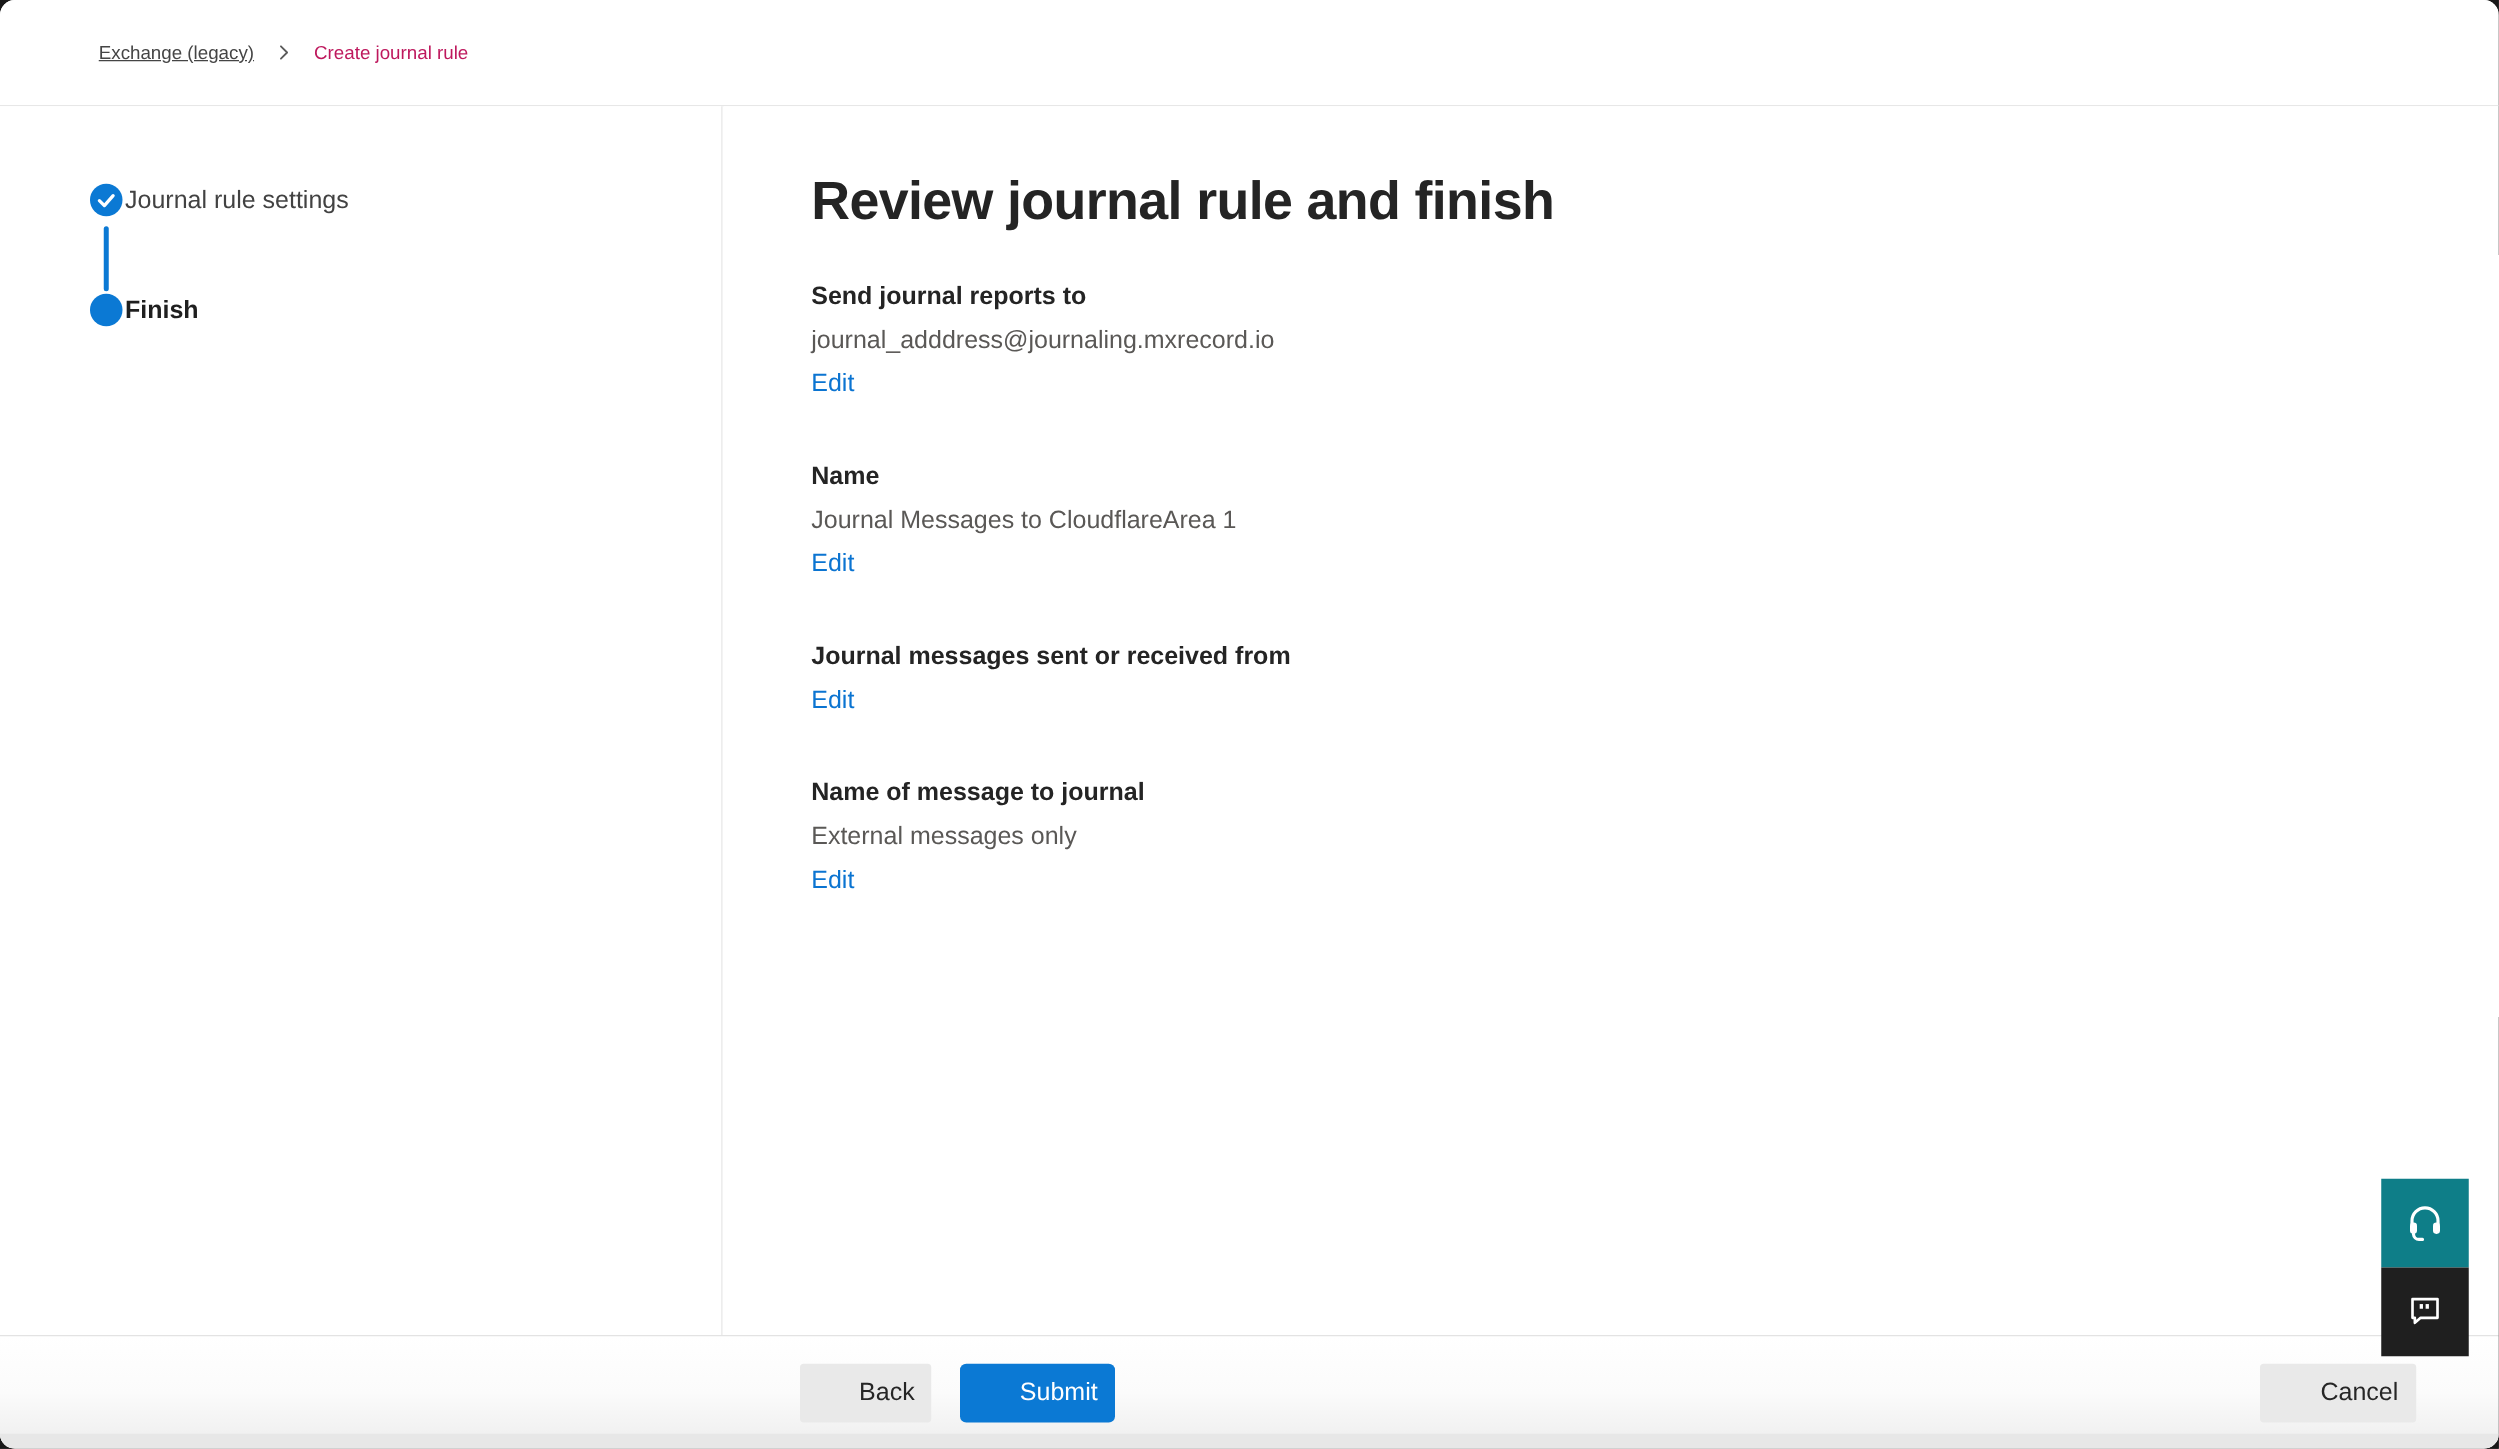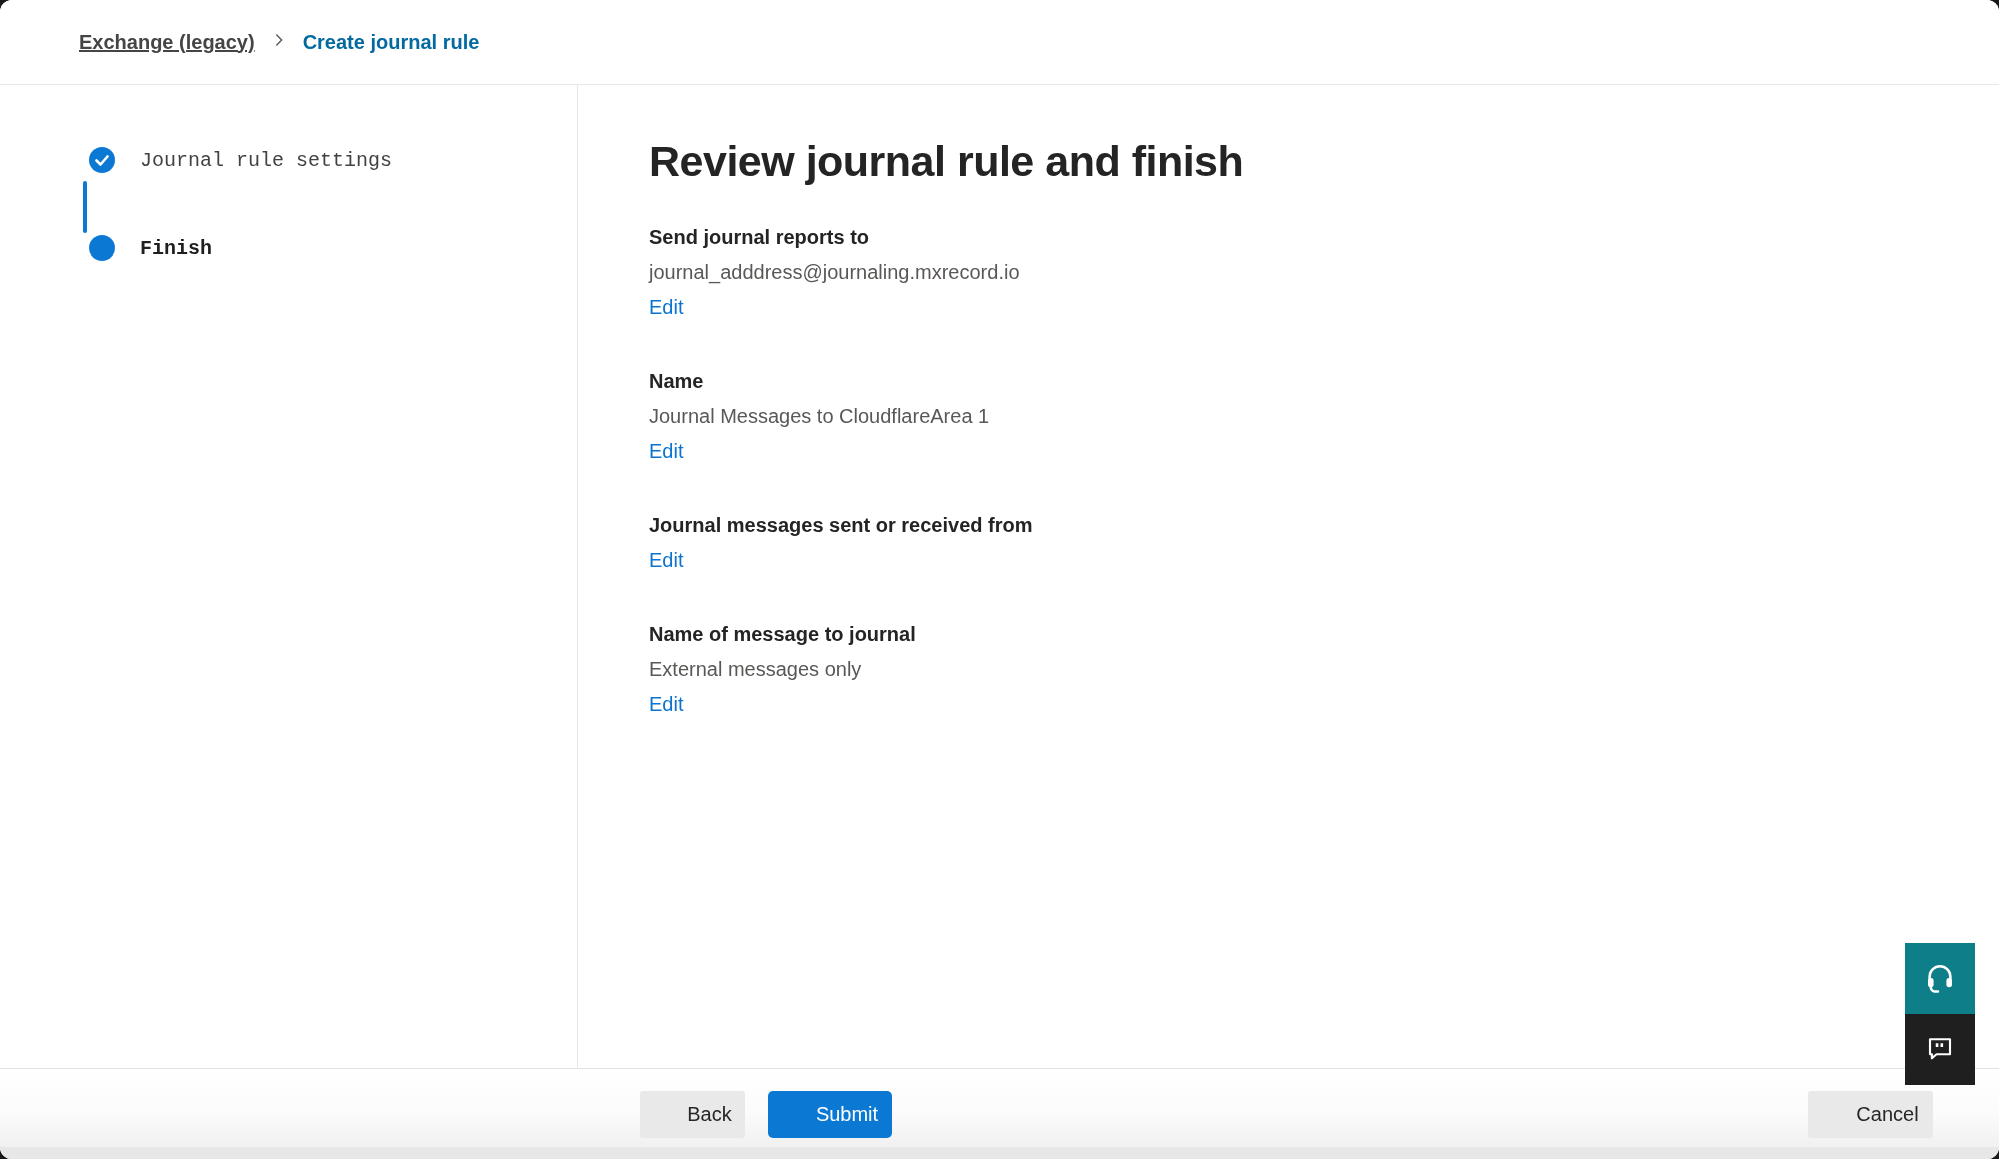--- a/index.html
+++ b/index.html
@@ -19,34 +19,34 @@
   .topbar {
     position: absolute;
     top: 0; left: 0; right: 0;
     height: 85px;
     background: #ffffff;
     border-bottom: 1px solid #e7e7e7;
     display: flex;
     align-items: center;
     padding-left: 79px;
   }
-  .breadcrumb { display: flex; align-items: flex-start; font-size: 20px; color: #454545; font-weight: bold; }
+  .breadcrumb { display: flex; align-items: flex-end; font-size: 15px; color: #454545; }
   .crumb-link { color: #454545; text-decoration: underline; cursor: pointer; }
   .crumb-sep { display: flex; align-items: center; margin: 0 15px; }
-  .crumb-current { color: #0369a1; }
+  .crumb-current { color: #be185d; }
 
   
   .sidebar {
     position: absolute;
     top: 85px; left: 0; bottom: 91px;
     width: 578px;
     background: #ffffff;
     border-right: 1px solid #e7e7e7;
   }
-  .step-row { position: absolute; left: 89px; display: flex; align-items: center; gap: 25px; cursor: pointer; font-family: Liberation Mono, monospace; }
+  .step-row { position: absolute; left: 72px; display: flex; align-items: center; gap: 2px; cursor: pointer; }
   .step-row.completed { top: 62px; }
   .step-row.current { top: 150px; }
   .step-circle {
     width: 26px; height: 26px; flex: none;
     border-radius: 50%;
     background: #0b79d4;
     display: flex; align-items: center; justify-content: center;
   }
   .step-dot { width: 26px; height: 26px; flex: none; border-radius: 50%; background: #0b79d4; }
   .step-label { font-size: 20px; color: #424242; white-space: nowrap; }

